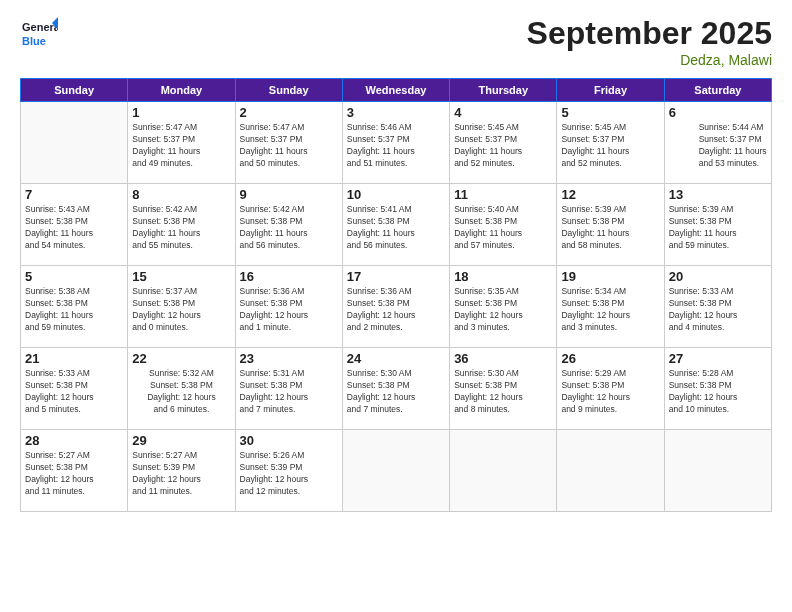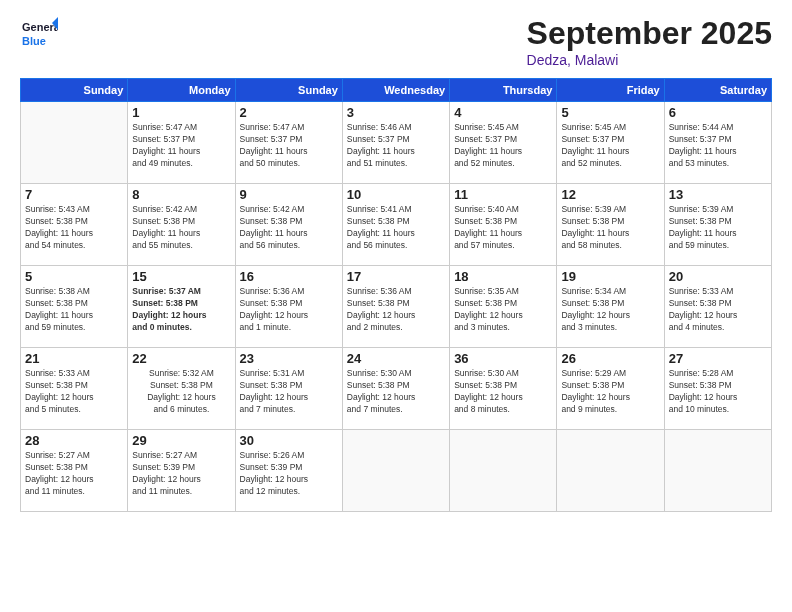--- a/index.html
+++ b/index.html
@@ -20,43 +20,44 @@
       justify-content: space-between;
       align-items: flex-start;
       margin-bottom: 10px;
     }
     .logo {
       display: flex;
       align-items: center;
       gap: 4px;
     }
     .title-block {
+      text-align: right;
       margin-left: 24px;
     }
     .month-title {
       font-size: 32px;
       font-weight: bold;
       color: #222;
     }
     .subtitle {
       font-size: 14px;
-      color: #4c1d95;
+      color: #4d7c0f;
     }
     .calendar {
       width: 100%;
       border-collapse: collapse;
       border: 1px solid #ccc;
     }
     .calendar th {
-      background: #1d4ed8;
+      background: #4c1d95;
       color: #fff;
       font-size: 11px;
       font-weight: bold;
       padding: 5px 4px;
-      text-align: right;
+      text-align: center;
       border: 1px solid #1a73e8;
     }
     .calendar td {
       width: calc(100% / 7);
       vertical-align: top;
       border: 1px solid #ccc;
       padding: 3px 4px;
       font-size: 9px;
       color: #333;
       height: 82px;
@@ -140,21 +141,21 @@
           </td>
           <td>
             <span class="day-number">5</span>
             <div class="cell-text" style="white-space: pre-line;">Sunrise: 5:45 AM
 Sunset: 5:37 PM
 Daylight: 11 hours
 and 52 minutes.</div>
           </td>
           <td>
             <span class="day-number">6</span>
-            <div class="cell-text" style="white-space: pre-line;">Sunrise: 5:44 AM
+            <div class="cell-text" style="white-space: pre-line; margin-left: 30px;">Sunrise: 5:44 AM
 Sunset: 5:37 PM
 Daylight: 11 hours
 and 53 minutes.</div>
           </td>
         </tr>
         <tr>
           <td>
             <span class="day-number">7</span>
             <div class="cell-text" style="white-space: pre-line;">Sunrise: 5:43 AM
 Sunset: 5:38 PM
@@ -207,21 +208,21 @@
         <tr>
           <td>
             <span class="day-number">5</span>
             <div class="cell-text" style="white-space: pre-line;">Sunrise: 5:38 AM
 Sunset: 5:38 PM
 Daylight: 11 hours
 and 59 minutes.</div>
           </td>
           <td>
             <span class="day-number">15</span>
-            <div class="cell-text" style="white-space: pre-line; font-weight: bold;">Sunrise: 5:37 AM
+            <div class="cell-text" style="white-space: pre-line;">Sunrise: 5:37 AM
 Sunset: 5:38 PM
 Daylight: 12 hours
 and 0 minutes.</div>
           </td>
           <td>
             <span class="day-number">16</span>
             <div class="cell-text" style="white-space: pre-line;">Sunrise: 5:36 AM
 Sunset: 5:38 PM
 Daylight: 12 hours
 and 1 minute.</div>

